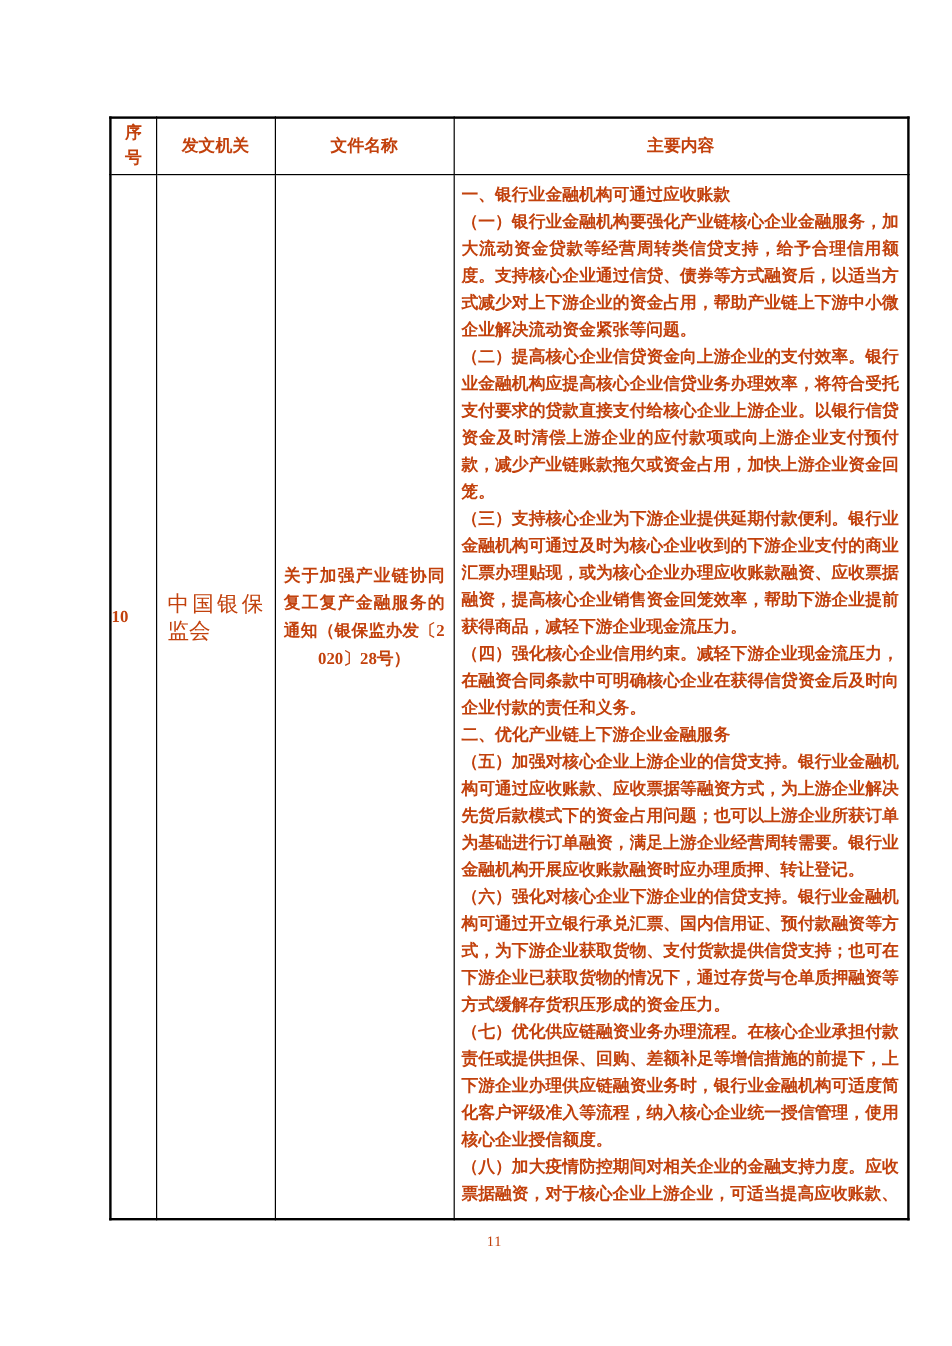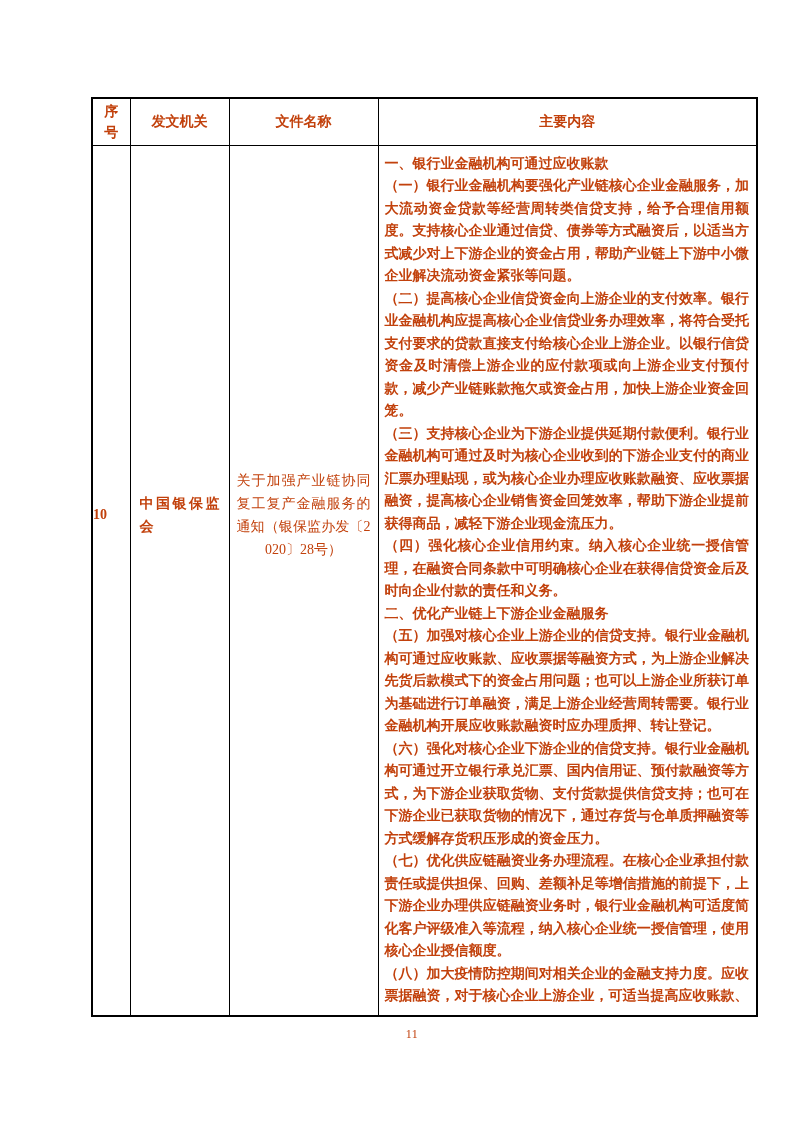--- a/index.html
+++ b/index.html
@@ -49,30 +49,30 @@
     text-align: left;
     font-size: 14px;
     font-weight: 700;
   }
   .v-shift {
     position: relative;
     top: -65px;
   }
   .agency-text {
     padding: 0 9px;
-    font-size: 14px;
-    font-weight: 700;
+    font-size: 18px;
+    font-weight: 400;
     line-height: 23px;
     text-align: justify;
     word-break: break-all;
   }
   .doc-title-text {
     padding: 0 7px;
     font-size: 14px;
-    font-weight: 400;
+    font-weight: 700;
     line-height: 23px;
     text-align: justify;
     text-align-last: center;
     word-break: break-all;
   }
   td.c-content { vertical-align: top; }
   .content-inner {
     height: 862px;
     overflow: hidden;
     padding: 7px 7px 0 6px;
@@ -133,21 +133,21 @@
         </td>
         <td>
           <div class="doc-title-text v-shift">关于加强产业链协同复工复产金融服务的通知（银保监办发〔2020〕28号）</div>
         </td>
         <td class="c-content">
           <div class="content-inner">
             <p>一、银行业金融机构可通过应收账款</p>
             <p>（一）银行业金融机构要强化产业链核心企业金融服务，加大流动资金贷款等经营周转类信贷支持，给予合理信用额度。支持核心企业通过信贷、债券等方式融资后，以适当方式减少对上下游企业的资金占用，帮助产业链上下游中小微企业解决流动资金紧张等问题。</p>
             <p>（二）提高核心企业信贷资金向上游企业的支付效率。银行业金融机构应提高核心企业信贷业务办理效率，将符合受托支付要求的贷款直接支付给核心企业上游企业。以银行信贷资金及时清偿上游企业的应付款项或向上游企业支付预付款，减少产业链账款拖欠或资金占用，加快上游企业资金回笼。</p>
             <p>（三）支持核心企业为下游企业提供延期付款便利。银行业金融机构可通过及时为核心企业收到的下游企业支付的商业汇票办理贴现，或为核心企业办理应收账款融资、应收票据融资，提高核心企业销售资金回笼效率，帮助下游企业提前获得商品，减轻下游企业现金流压力。</p>
-            <p>（四）强化核心企业信用约束。纳入核心企业统一授信管理，在融资合同条款中可明确核心企业在获得信贷资金后及时向企业付款的责任和义务。</p>
+            <p>（四）强化核心企业信用约束。减轻下游企业现金流压力，在融资合同条款中可明确核心企业在获得信贷资金后及时向企业付款的责任和义务。</p>
             <p>二、优化产业链上下游企业金融服务</p>
             <p>（五）加强对核心企业上游企业的信贷支持。银行业金融机构可通过应收账款、应收票据等融资方式，为上游企业解决先货后款模式下的资金占用问题；也可以上游企业所获订单为基础进行订单融资，满足上游企业经营周转需要。银行业金融机构开展应收账款融资时应办理质押、转让登记。</p>
             <p>（六）强化对核心企业下游企业的信贷支持。银行业金融机构可通过开立银行承兑汇票、国内信用证、预付款融资等方式，为下游企业获取货物、支付货款提供信贷支持；也可在下游企业已获取货物的情况下，通过存货与仓单质押融资等方式缓解存货积压形成的资金压力。</p>
             <p>（七）优化供应链融资业务办理流程。在核心企业承担付款责任或提供担保、回购、差额补足等增信措施的前提下，上下游企业办理供应链融资业务时，银行业金融机构可适度简化客户评级准入等流程，纳入核心企业统一授信管理，使用核心企业授信额度。</p>
             <p>（八）加大疫情防控期间对相关企业的金融支持力度。应收票据融资，对于核心企业上游企业，可适当提高应收账款、</p>
           </div>
         </td>
       </tr>
     </tbody>
   </table>

